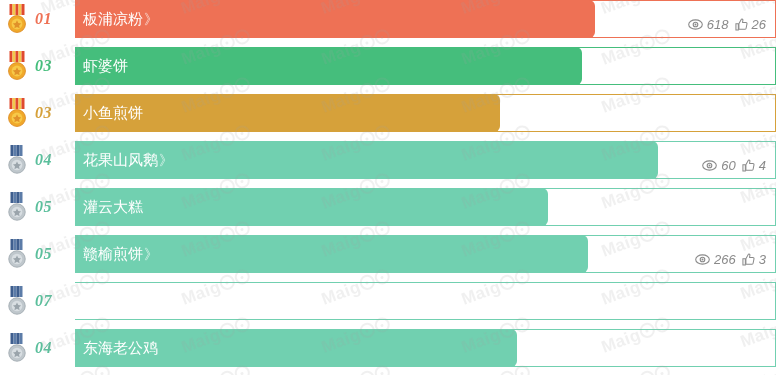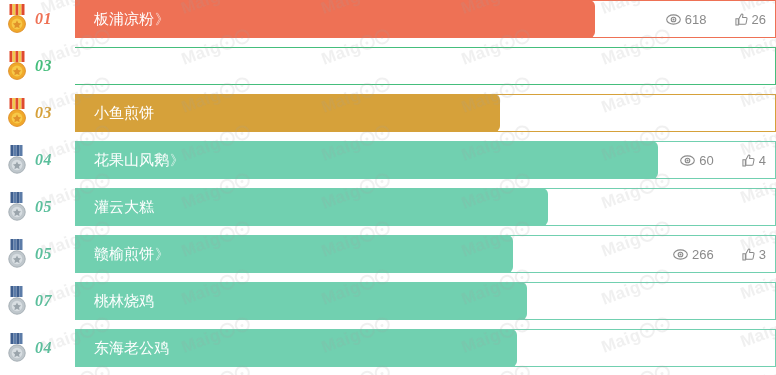--- a/index.html
+++ b/index.html
@@ -105,42 +105,43 @@
     height:38px;
     background:var(--accent);
     border-radius:0 6px 6px 0;
     display:flex;
     align-items:center;
     z-index:2;
   }
   .bar-label{
     color:#ffffff;
     font-size:15px;
-    margin-left:19px;
+    margin-left:8px;
     white-space:nowrap;
     font-family:"Liberation Sans","DejaVu Sans",sans-serif;
     font-weight:500;
   }
   .bar-label .arrows{
     color:rgba(255,255,255,.72);
     font-size:14px;
     margin-left:1px;
   }
 
   
   .stats{
     position:absolute;
     right:10px;top:0;
-    height:38px;
+    height:48px;
     display:flex;
     align-items:center;
-    gap:28px;
+    gap:6px;
     z-index:3;
     color:#8a8a8a;
     font-size:13px;
+    font-style:italic;
   }
   .stat{
     display:flex;
     align-items:center;
     gap:4px;
   }
   .stat svg{display:block;}
   .stat-val{font-family:"Liberation Sans",sans-serif;}
 </style>
 </head>
@@ -241,20 +242,25 @@
   <svg width="13" height="13" viewBox="0 0 14 14">
     <path d="M1 6.3h2.6V13H1z" fill="none" stroke="#8a8a8a" stroke-width="1.1"></path>
     <path d="M4.2 6.3 7 1.2c.9-.3 1.6.3 1.5 1.2l-.4 2.4h3.6c.8 0 1.4.7 1.2 1.5l-1 5c-.1.5-.5.7-1 .7H4.2z" fill="none" stroke="#8a8a8a" stroke-width="1.1" stroke-linejoin="round"></path>
   </svg>
           <span class="stat-val">26</span>
       </span>
     </div>
   </div>
     <div class="rank-row" style="--accent: #45BE7C; --numcolor: #45BE7C;">
     <div class="row-frame"></div>
+    <div class="bar" style="width:507px">
+      <span class="bar-label">
+        <span>虾婆饼</span><span class="arrows"></span>
+      </span>
+    </div>
     <div class="rank-head">
       <span class="medal">
     <svg viewBox="0 0 26 30" width="26" height="30">
       <rect x="5.5" y="0" width="3" height="11" fill="#E04A2F"></rect>
       <rect x="8.5" y="0" width="3" height="11" fill="#F2C94C"></rect>
       <rect x="11.5" y="0" width="3" height="11" fill="#E04A2F"></rect>
       <rect x="14.5" y="0" width="3" height="11" fill="#F2C94C"></rect>
       <rect x="17.5" y="0" width="3" height="11" fill="#E04A2F"></rect>
       <circle cx="13" cy="20" r="8.4" fill="#F0A92A"></circle>
       <circle cx="13" cy="20" r="8.4" fill="none" stroke="#E0912A" stroke-width="1"></circle>
@@ -348,21 +354,21 @@
       <circle cx="13" cy="20" r="8.2" fill="none" stroke="#A7B0B6" stroke-width="1"></circle>
       <circle cx="13" cy="20" r="5.3" fill="#D8DEE2"></circle>
       <path d="M13 16.4l1.25 2.6 2.8.4-2 1.95.48 2.8-2.53-1.33-2.53 1.33.48-2.8-2-1.95 2.8-.4z" fill="#9AA4AB"></path>
     </svg></span>
       <span class="rank-num">05</span>
     </div>
 
   </div>
     <div class="rank-row" style="--accent: #71D0B0; --numcolor: #5BBF9C;">
     <div class="row-frame"></div>
-    <div class="bar" style="width:438px">
+    <div class="bar" style="width:513px">
       <span class="bar-label">
         <span>赣榆煎饼</span><span class="arrows">》</span>
       </span>
     </div>
     <div class="rank-head">
       <span class="medal">
     <svg viewBox="0 0 26 30" width="26" height="30">
       <rect x="6.5" y="0" width="3" height="11" fill="#3E5E8E"></rect>
       <rect x="9.5" y="0" width="3" height="11" fill="#5C7CA8"></rect>
       <rect x="12.5" y="0" width="3" height="11" fill="#3E5E8E"></rect>
@@ -389,25 +395,20 @@
   <svg width="13" height="13" viewBox="0 0 14 14">
     <path d="M1 6.3h2.6V13H1z" fill="none" stroke="#8a8a8a" stroke-width="1.1"></path>
     <path d="M4.2 6.3 7 1.2c.9-.3 1.6.3 1.5 1.2l-.4 2.4h3.6c.8 0 1.4.7 1.2 1.5l-1 5c-.1.5-.5.7-1 .7H4.2z" fill="none" stroke="#8a8a8a" stroke-width="1.1" stroke-linejoin="round"></path>
   </svg>
           <span class="stat-val">3</span>
       </span>
     </div>
   </div>
     <div class="rank-row" style="--accent: #71D0B0; --numcolor: #5BBF9C;">
     <div class="row-frame"></div>
-    <div class="bar" style="width:452px">
-      <span class="bar-label">
-        <span>桃林烧鸡</span><span class="arrows"></span>
-      </span>
-    </div>
     <div class="rank-head">
       <span class="medal">
     <svg viewBox="0 0 26 30" width="26" height="30">
       <rect x="6.5" y="0" width="3" height="11" fill="#3E5E8E"></rect>
       <rect x="9.5" y="0" width="3" height="11" fill="#5C7CA8"></rect>
       <rect x="12.5" y="0" width="3" height="11" fill="#3E5E8E"></rect>
       <rect x="15.5" y="0" width="3" height="11" fill="#5C7CA8"></rect>
       <circle cx="13" cy="20" r="8.2" fill="#BFC7CC"></circle>
       <circle cx="13" cy="20" r="8.2" fill="none" stroke="#A7B0B6" stroke-width="1"></circle>
       <circle cx="13" cy="20" r="5.3" fill="#D8DEE2"></circle>

